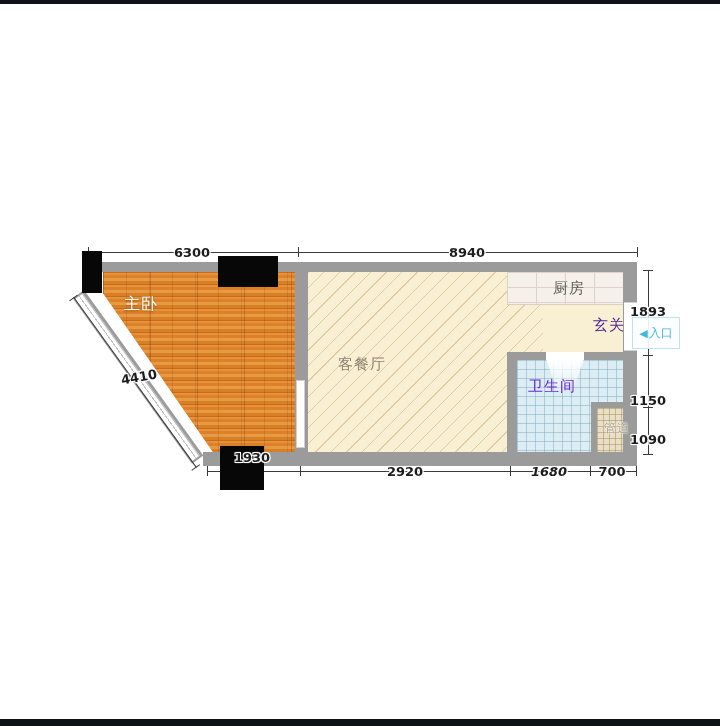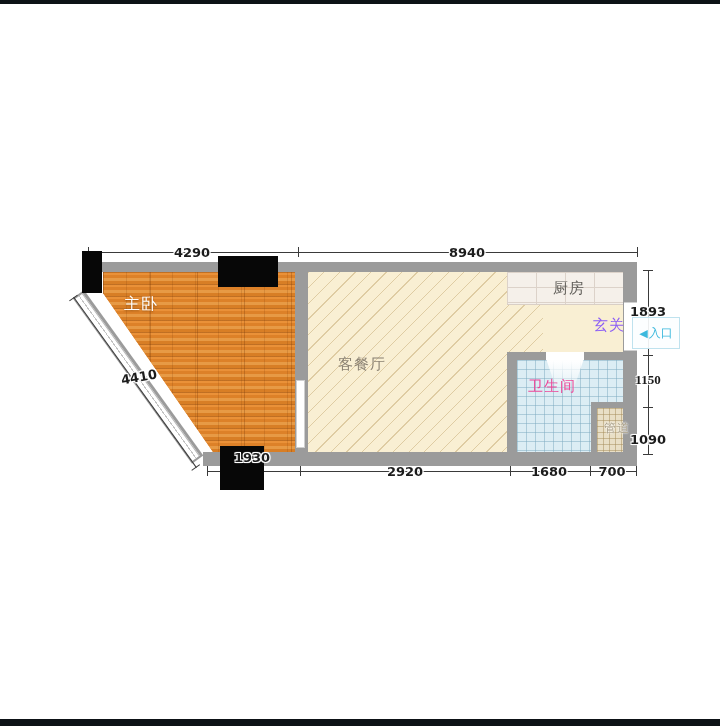--- a/index.html
+++ b/index.html
@@ -69,22 +69,22 @@
   .column{background:#070707;z-index:6;}
   .col-1{left:82px;top:251px;width:20px;height:42px;}
   .col-2{left:218px;top:256px;width:60px;height:31px;}
   .col-3{left:220px;top:446px;width:44px;height:44px;}
 
   
   .room-label{transform:translate(-50%,-50%);white-space:nowrap;font-size:15px;letter-spacing:1px;z-index:8;}
   .lb-bedroom{left:141px;top:304px;color:#ffffff;font-size:16px;text-shadow:0 1px 2px rgba(120,60,0,.65);}
   .lb-living{left:362px;top:364px;color:#8b8273;}
   .lb-kitchen{left:569px;top:288px;color:#5f5d58;}
-  .lb-entry{left:609px;top:325px;color:#8b5cf6;}
-  .lb-bath{left:552px;top:386px;color:#ec4899;}
+  .lb-entry{left:609px;top:325px;color:#4c1d95;}
+  .lb-bath{left:552px;top:386px;color:#6d28d9;}
   .lb-duct{left:617px;top:428px;color:#a79d85;font-size:12px;text-shadow:0 0 2px #fff,0 0 2px #fff;}
 
   
   .dim,.tick{background:var(--dim,#3a3a3a);z-index:4;}
   .dim-top{left:88px;top:252px;width:549px;height:1px;}
   .dim-bottom{left:207px;top:471px;width:429px;height:1px;}
   .dim-right{left:648px;top:270px;width:1px;height:184px;}
   .tick-v{width:1px;height:10px;}
   .tick-h{width:10px;height:1px;}
   .dim-diag{left:74px;top:297px;width:210px;height:1px;transform:rotate(54.2deg);transform-origin:0 0;}
@@ -161,30 +161,30 @@
   <div class="abs tick tick-h" style="left:643px;top:270px;"></div>
   <div class="abs tick tick-h" style="left:643px;top:355px;"></div>
   <div class="abs tick tick-h" style="left:643px;top:407px;"></div>
   <div class="abs tick tick-h" style="left:643px;top:454px;"></div>
 
   <div class="abs dim dim-diag">
     <div class="endtick" style="left:0;"></div>
     <div class="endtick" style="right:0;"></div>
   </div>
 
-  <div class="abs dim-label" style="left:192px;top:252px;">4290</div>
+  <div class="abs dim-label" style="left:192px;top:252px;">6300</div>
   <div class="abs dim-label" style="left:467px;top:252px;">8940</div>
 
   <div class="abs dim-label" style="left:252px;top:457px;">1930</div>
   <div class="abs dim-label" style="left:405px;top:471px;">2920</div>
-  <div class="abs dim-label" style="left:549px;top:471px;">1680</div>
+  <div class="abs dim-label" style="left:549px;top:471px;font-style:italic;">1680</div>
   <div class="abs dim-label" style="left:612px;top:471px;">700</div>
 
   <div class="abs dim-label" style="left:648px;top:311px;">1893</div>
-  <div class="abs dim-label" style="left:648px;top:380px;font-family:Liberation Serif, serif;">1150</div>
+  <div class="abs dim-label" style="left:648px;top:400px;">1150</div>
   <div class="abs dim-label" style="left:648px;top:432px;margin-top:7px;">1090</div>
 
   <div class="abs dim-label dlb-4410">4410</div>
 
   <div class="abs entry-box">
     <span class="entry-arrow">◀</span>
     <span>入口</span>
   </div>
 
 </div>

